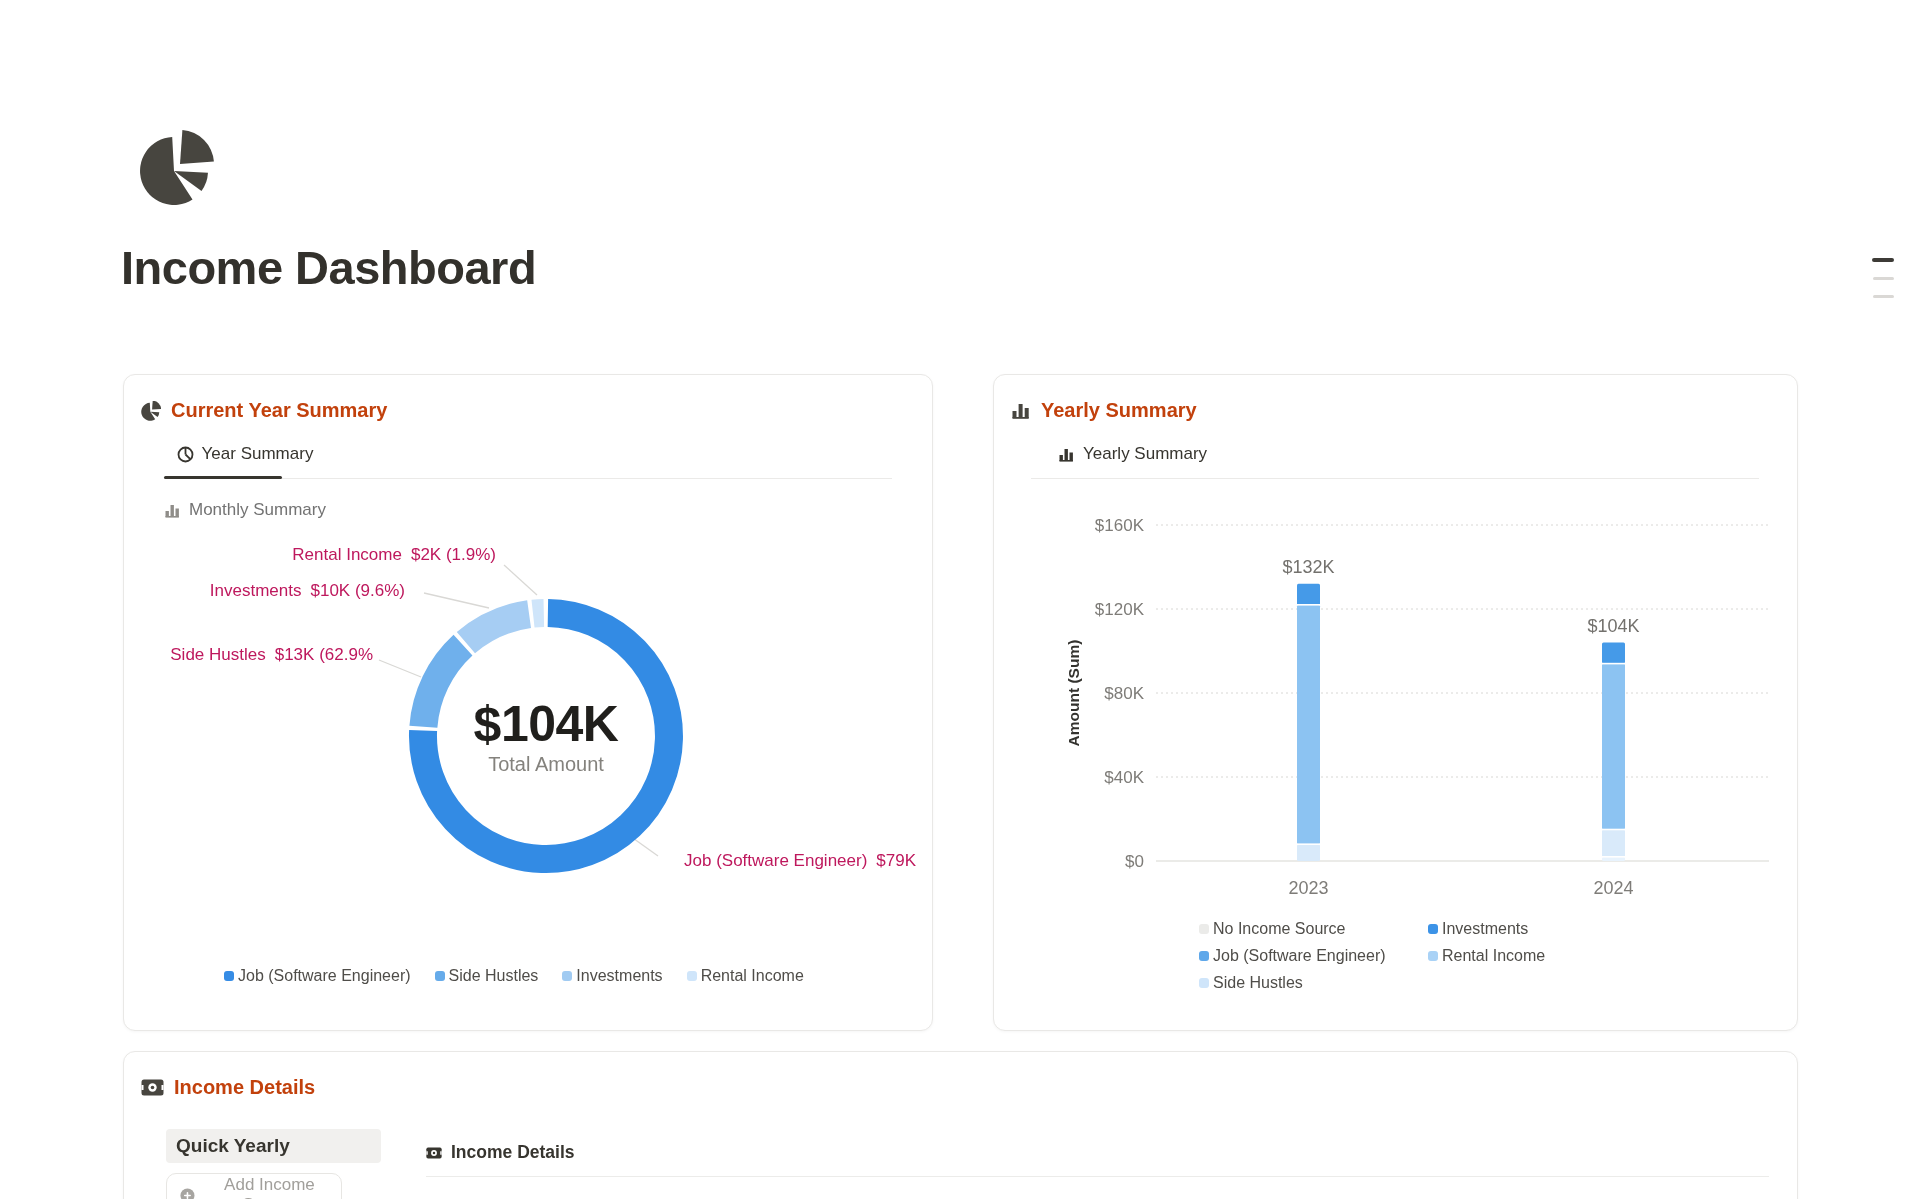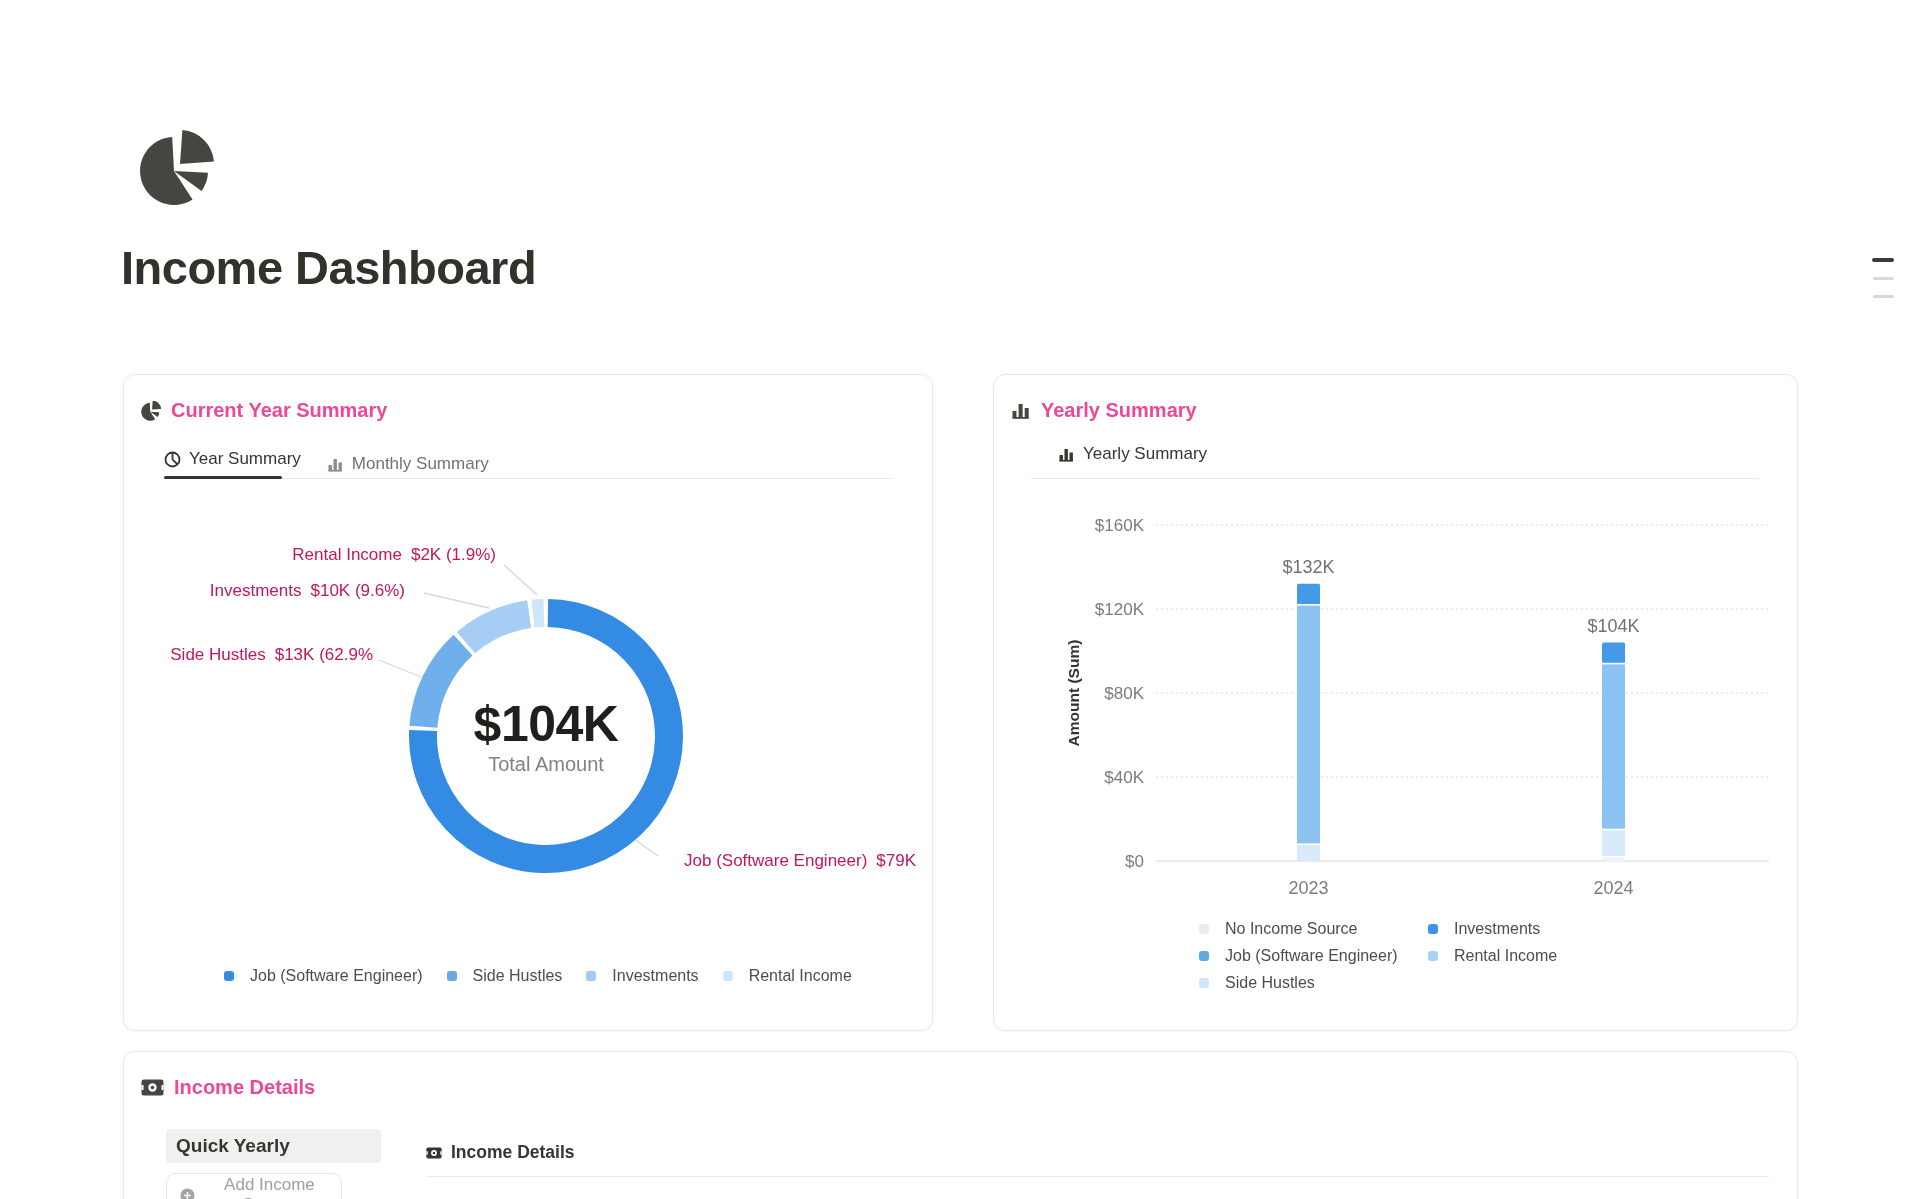--- a/index.html
+++ b/index.html
@@ -27,24 +27,24 @@
   
   .card{
     position:absolute;background:#fff;border:1px solid #e9e8e6;border-radius:12px;
     box-shadow:0 1px 3px rgba(16,16,16,0.04);
   }
   #card-current{left:123px;top:374px;width:808px;height:655px;}
   #card-yearly{left:993px;top:374px;width:803px;height:655px;}
   #card-details{left:123px;top:1051px;width:1673px;height:260px;}
 
   .card-header{position:absolute;left:17px;top:24px;display:flex;align-items:center;gap:10px;}
-  .card-title{font-size:20px;font-weight:700;color:#ec4899;white-space:nowrap;}
-
-  
-  .tab-row{position:absolute;left:40px;top:69px;display:flex;gap:26px;align-items:center;}
+  .card-title{font-size:20px;font-weight:700;color:#c2410c;white-space:nowrap;}
+
+  
+  .tab-row{position:absolute;left:40px;top:69px;display:flex;gap:26px;align-items:center;flex-direction:column;}
   .tab{display:flex;align-items:center;gap:8px;font-size:17px;cursor:pointer;white-space:nowrap;}
   .tab.active{color:#37352f;font-weight:500;}
   .tab.inactive{color:#737373;margin-top:10px;}
   .tab-baseline{position:absolute;height:1px;background:#ebeae8;}
   .tab-underline{position:absolute;height:3px;background:#37352f;border-radius:2px;}
 
   
   #donut-chart{left:0;top:0;width:808px;height:655px;}
   .callout{position:absolute;font-size:17px;color:#be185d;white-space:nowrap;}
   .callout .c-val{margin-left:9px;}
@@ -52,21 +52,21 @@
   #callout-investments{top:206px;right:527px;}
   #callout-sidehustles{top:270px;right:559px;}
   #callout-job{top:476px;left:540px;margin-left:20px;}
   #donut-center{left:272px;top:320px;width:300px;text-align:center;}
   #donut-total{font-size:50px;font-weight:700;color:#201f1c;letter-spacing:-0.5px;}
   #donut-caption{font-size:20px;color:#84827d;margin-top:0;}
 
   
   .legend-row{position:absolute;display:flex;gap:24px;align-items:center;}
   #legend-current{left:100px;top:592px;}
-  .legend-item{display:flex;align-items:center;gap:16px;font-size:16px;color:#4f4d49;white-space:nowrap;}
+  .legend-item{display:flex;align-items:center;gap:4px;font-size:16px;color:#4f4d49;white-space:nowrap;}
   .swatch{width:10px;height:10px;border-radius:3px;flex:0 0 auto;}
   .legend-col{position:absolute;display:flex;flex-direction:column;gap:9px;}
   #legend-yearly-col1{left:205px;top:545px;}
   #legend-yearly-col2{left:434px;top:545px;}
 
   
   #bar-chart{left:0;top:0;width:803px;height:655px;}
   svg text{font-family:"Liberation Sans","DejaVu Sans",sans-serif;}
 
   

